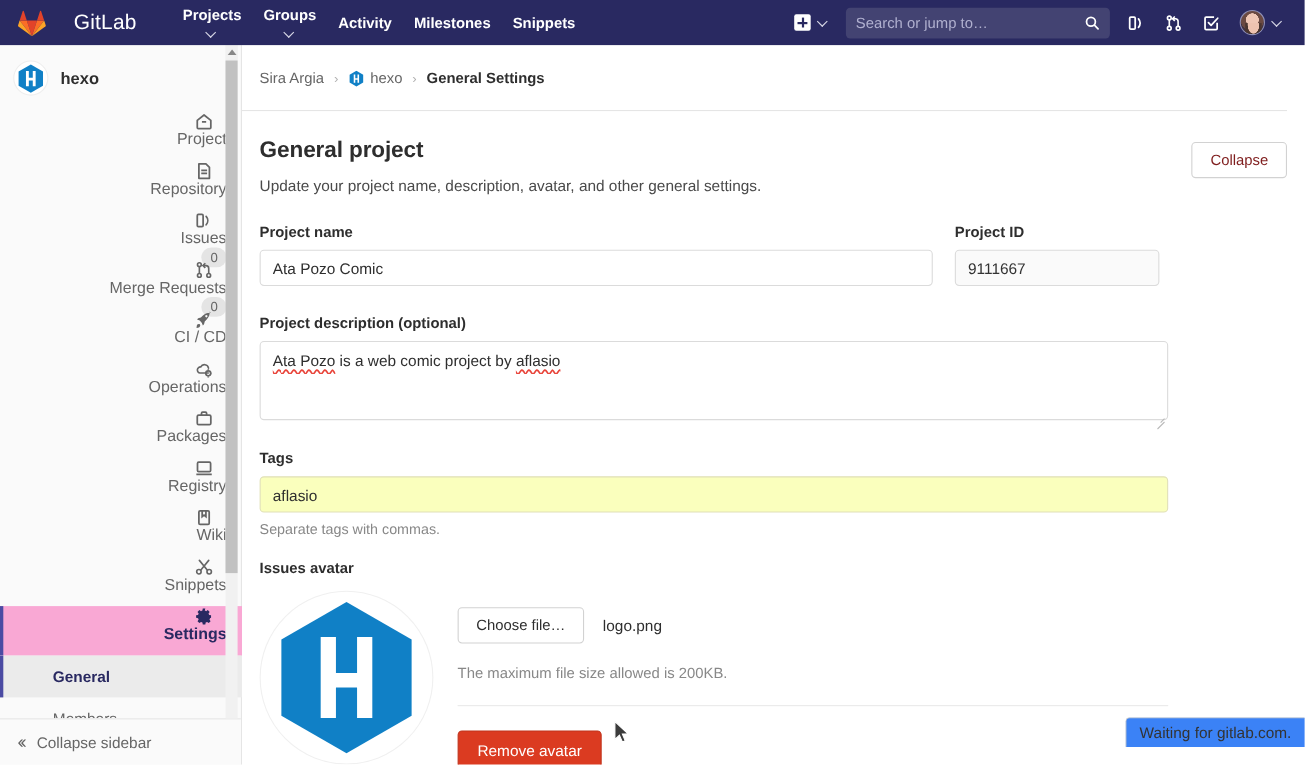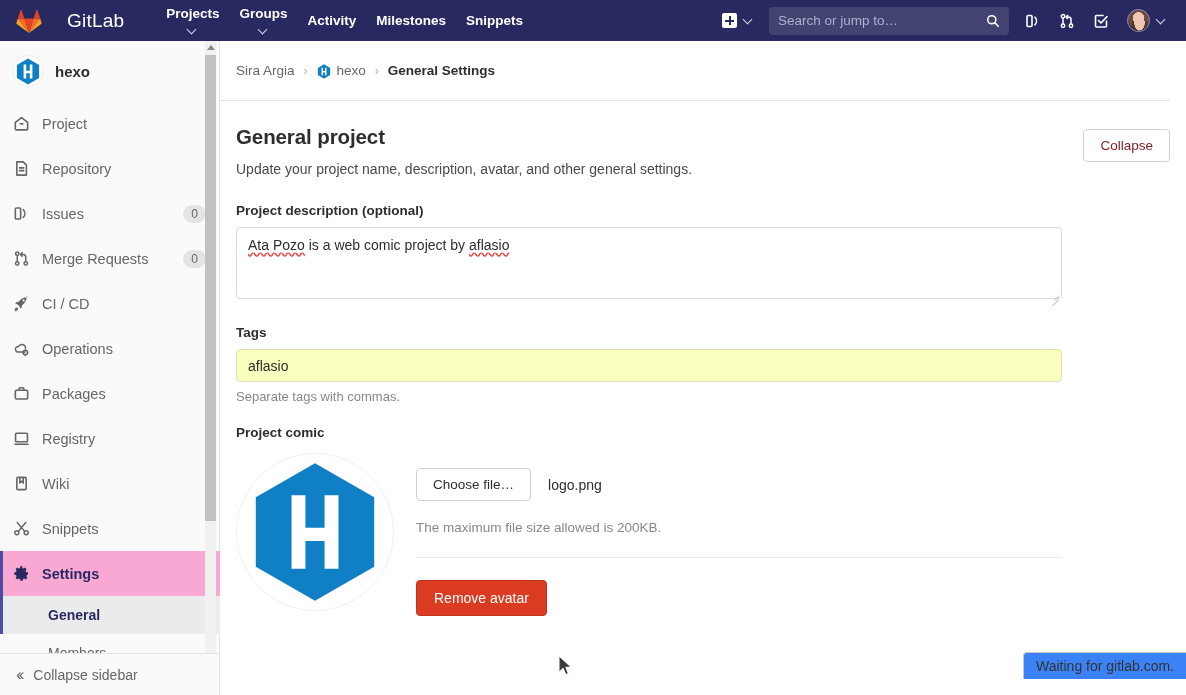--- a/index.html
+++ b/index.html
@@ -97,25 +97,26 @@
     background: #fff; border: 1px solid #eee;
     display: flex; align-items: center; justify-content: center; flex: none;
   }
   .hex {
     position: relative; width: 24px; height: 27px;
     display:flex; align-items:center; justify-content:center;
   }
   .hex svg { display:block; }
   .sb-proj-name { font-size: 15px; font-weight: bold; color: #2e2e2e; }
   .sb-item {
-    display: flex; align-items: center;
-    height: 45px; padding: 0 14px 0 9px;
+    display: flex; align-items: flex-end;
+    height: 45px; padding: 0 14px 0 30px;
     color: #666; font-size: 14.5px; cursor: pointer;
     border-left: 3px solid transparent;
     text-decoration: none;
+    flex-direction: column;
   }
   .sb-item .sb-ico {
     width: 18px; height: 18px; flex: none; margin-right: 12px;
     display: flex; align-items: center; justify-content: center; color: #666;
   }
   .sb-item .sb-label { flex: 1; white-space: nowrap; }
   .sb-item.active {
     color: #292961; font-weight: bold;
     background: #f9a8d4; border-left-color: #4b4ba3;
   }
@@ -529,40 +530,50 @@
 
   <div class="content">
     <div class="sec-head">
       <div>
         <div class="sec-title">General project</div>
         <div class="sec-desc">Update your project name, description, avatar, and other general settings.</div>
       </div>
       <button class="btn-collapse">Collapse</button>
     </div>
 
+    <div class="form-row">
+      <div class="fld-name">
+        <label class="fld-label">Project name</label>
+        <input class="inp" type="text" value="Ata Pozo Comic" style="">
+      </div>
+      <div class="fld-id">
+        <label class="fld-label">Project ID</label>
+        <input class="inp readonly" type="text" readonly="" value="9111667" style="">
+      </div>
+    </div>
 
     <div style="margin-top:26px;">
       <label class="fld-label">Project description (optional)</label>
       <div class="ta-wrap">
         <textarea class="ta" style="color: transparent; caret-color: rgb(46, 46, 46);"></textarea>
         <div class="desc-overlay">
           <span class="spell">Ata Pozo</span><span> is a web comic project by </span><span class="spell">aflasio</span>
         </div>
         <span class="ta-grip"></span>
       </div>
     </div>
 
     <div style="margin-top:22px;">
       <label class="fld-label">Tags</label>
       <input class="inp autofill" type="text" style="width: 826px;" value="aflasio">
       <div class="help-txt">Separate tags with commas.</div>
     </div>
 
     <div style="margin-top:21px;">
-      <label class="fld-label">Project comic</label>
+      <label class="fld-label">Issues avatar</label>
       <div class="avatar-block">
         <div class="avatar-big">
           <svg width="128" height="144" viewBox="0 0 24 27" aria-hidden="true">
             <polygon points="12,0.6 23.1,7 23.1,20 12,26.4 0.9,20 0.9,7" fill="#1080c6"></polygon>
             <path d="M7.6 6.6h2.6v6.1h3.6V6.6h2.6v13.8h-2.6v-5.2h-3.6v5.2H7.6z" fill="#fff"></path>
           </svg>
         </div>
         <div class="avatar-right">
           <div class="file-row">
             <button class="btn-file">Choose file…</button>

